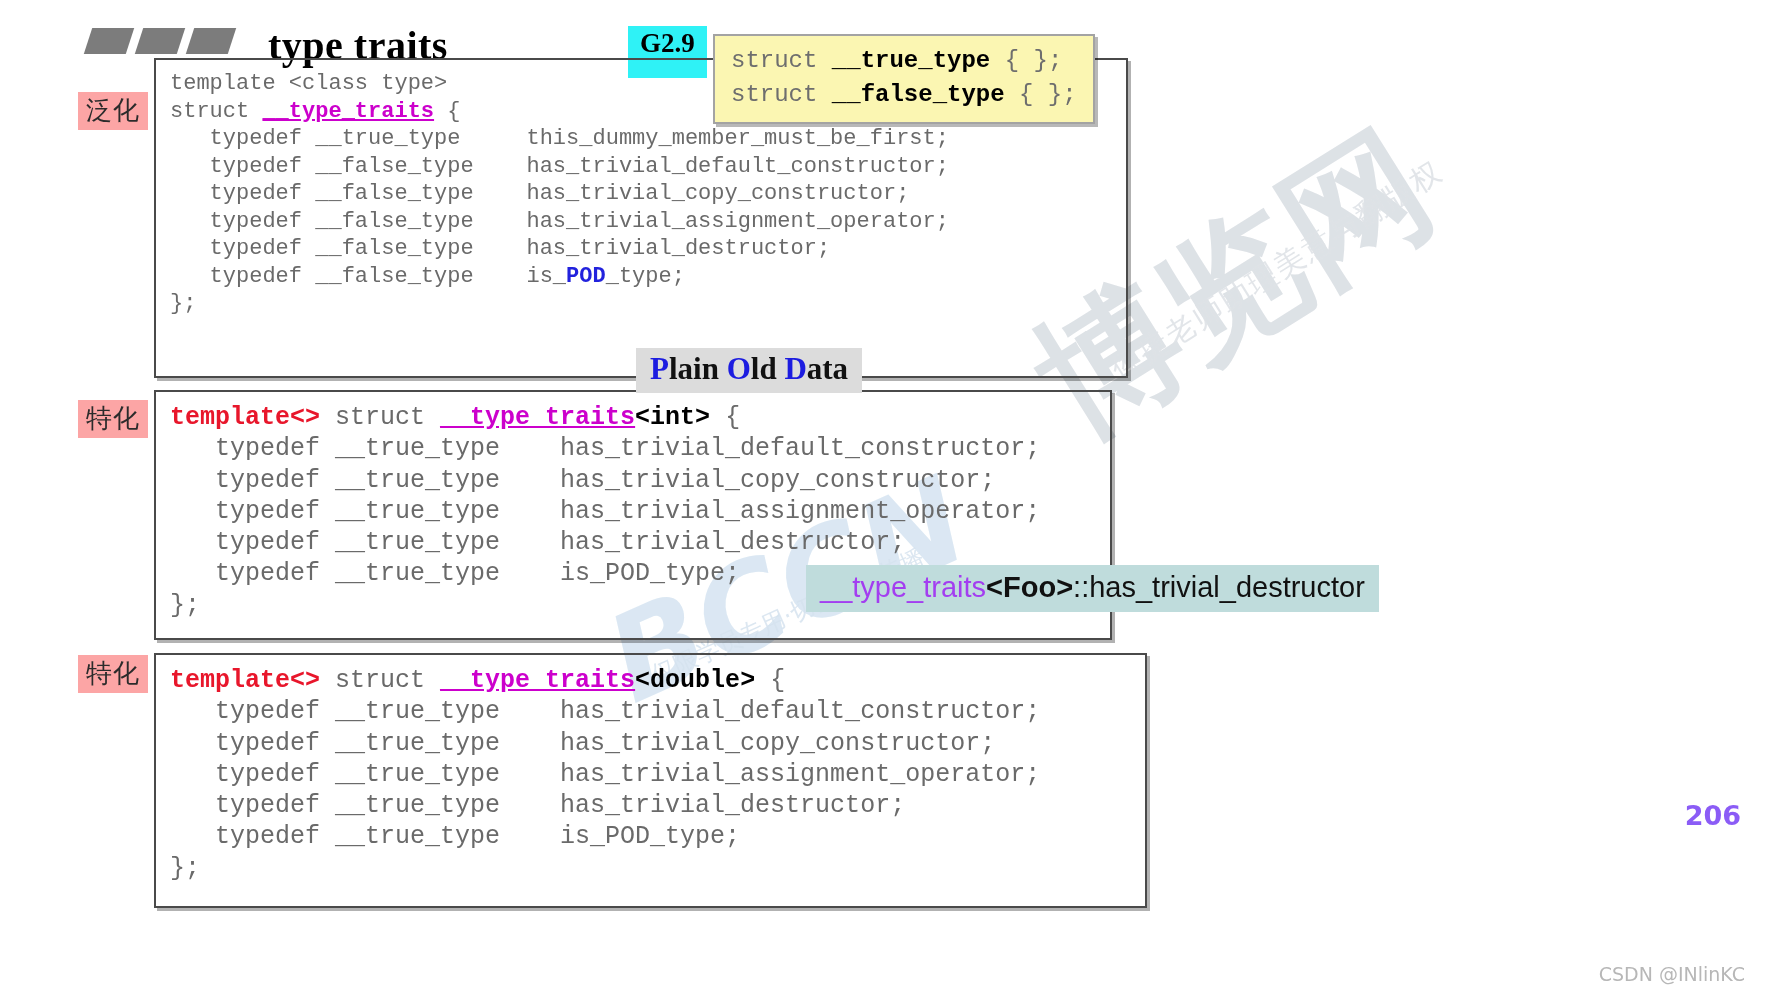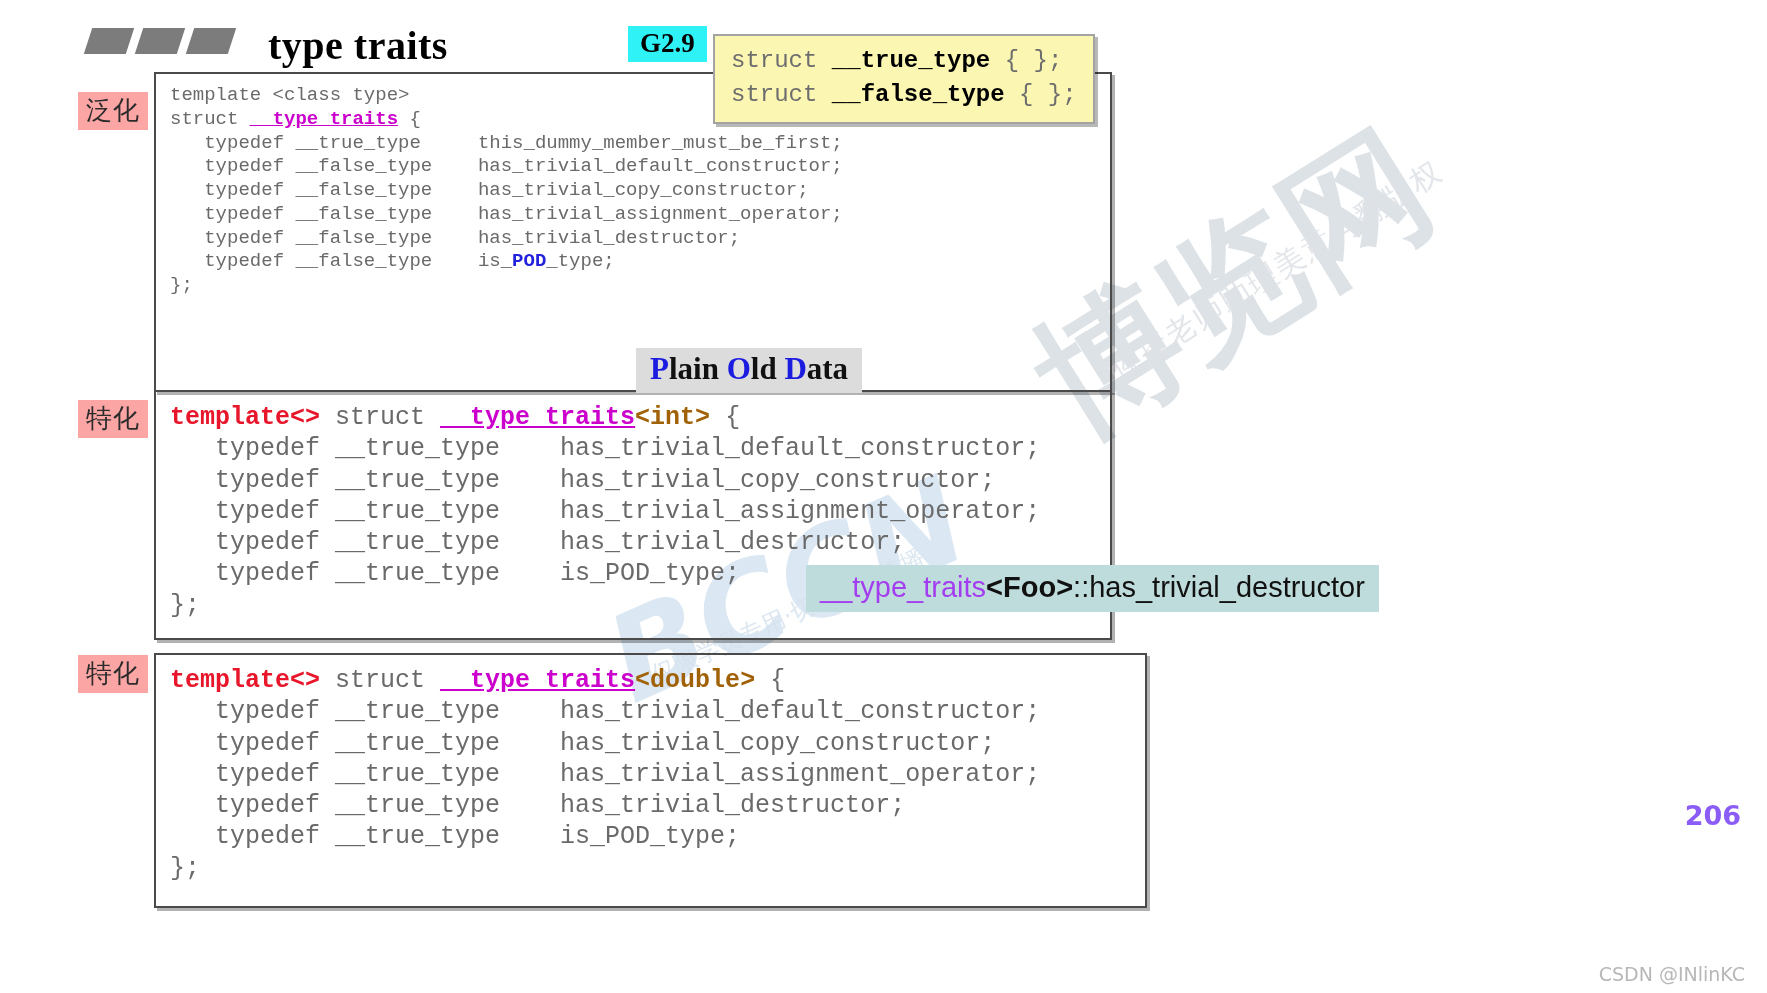--- a/index.html
+++ b/index.html
@@ -89,21 +89,21 @@
     font-family: "Liberation Serif", serif;
   }
   .tag-g29 {
     position: absolute;
     left: 628px;
     top: 26px;
     background: #2ff2f6;
     color: #000;
     font-weight: 700;
     font-size: 27px;
-    padding: 3px 12px 5px 12px;
+    padding: 3px 12px 21px 12px;
     line-height: 1.05;
     font-family: "Liberation Serif", serif;
   }
 
   
   .note-yellow {
     position: absolute;
     left: 713px;
     top: 34px;
     background: #fbf6b2;
@@ -138,28 +138,28 @@
   .code-box {
     position: absolute;
     background: transparent;
     border: 2px solid #4a4a4a;
     box-shadow: 3px 3px 0 rgba(0,0,0,.30);
     font-family: "Liberation Mono", monospace;
     color: #6a6a6a;
     white-space: pre;
     z-index: 3;
   }
-  .box1 { left: 154px; top: 72px;  width: 940px; height: 300px; font-size: 19px; line-height: 1.25; padding: 10px 0 6px 14px; }
+  .box1 { left: 154px; top: 58px;  width: 940px; height: 300px; font-size: 22px; line-height: 1.25; padding: 10px 16px 6px 14px; }
   .box2 { left: 154px; top: 390px; width: 940px; height: 230px; font-size: 25px; line-height: 1.25; padding: 10px 0 6px 14px; }
   .box3 { left: 154px; top: 630px; width: 975px; height: 235px; font-size: 25px; line-height: 1.25; padding: 10px 0 6px 14px; margin-top: 23px; }
 
   .kw-template { color: #e8162b; font-weight: 700; }
   .kw-struct   { color: #6a6a6a; }
   .kw-traits   { color: #cc00cc; font-weight: 700; text-decoration: underline; }
-  .kw-spec     { color: #a16207; font-weight: 700; }
+  .kw-spec     { color: #000000; font-weight: 700; }
   .kw-pod      { color: #2222dd; font-weight: 700; }
   .kw-brace    { color: #6a6a6a; }
 
   
   .pod-tag {
     position: absolute;
     left: 636px;
     top: 348px;
     background: #dcdcdc;
     padding: 2px 14px 4px 14px;

